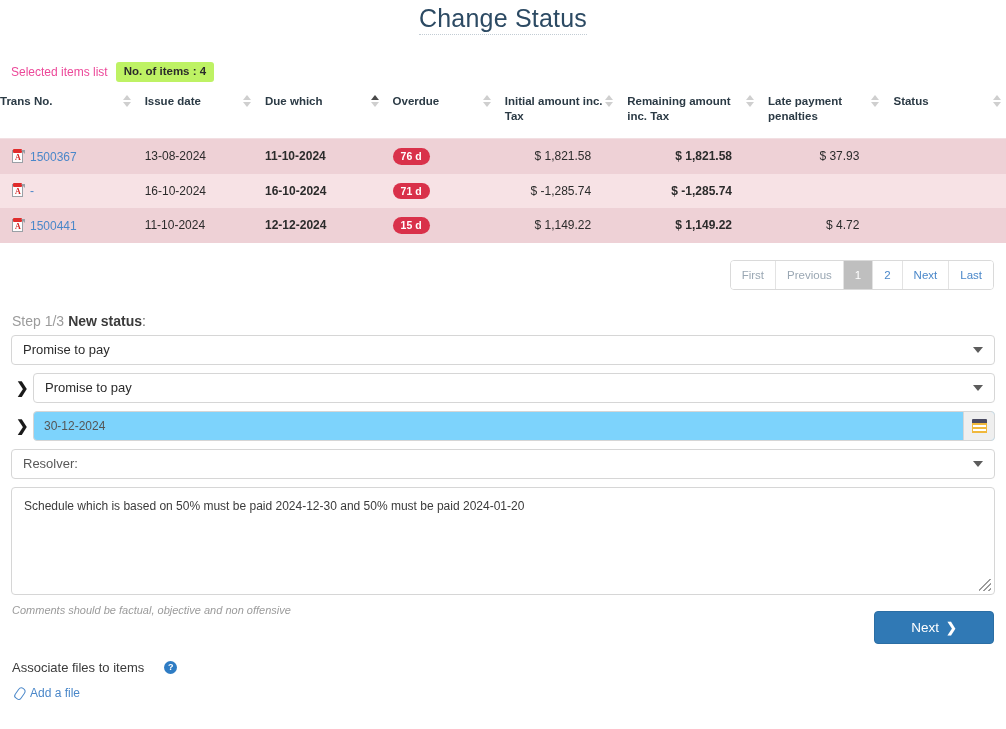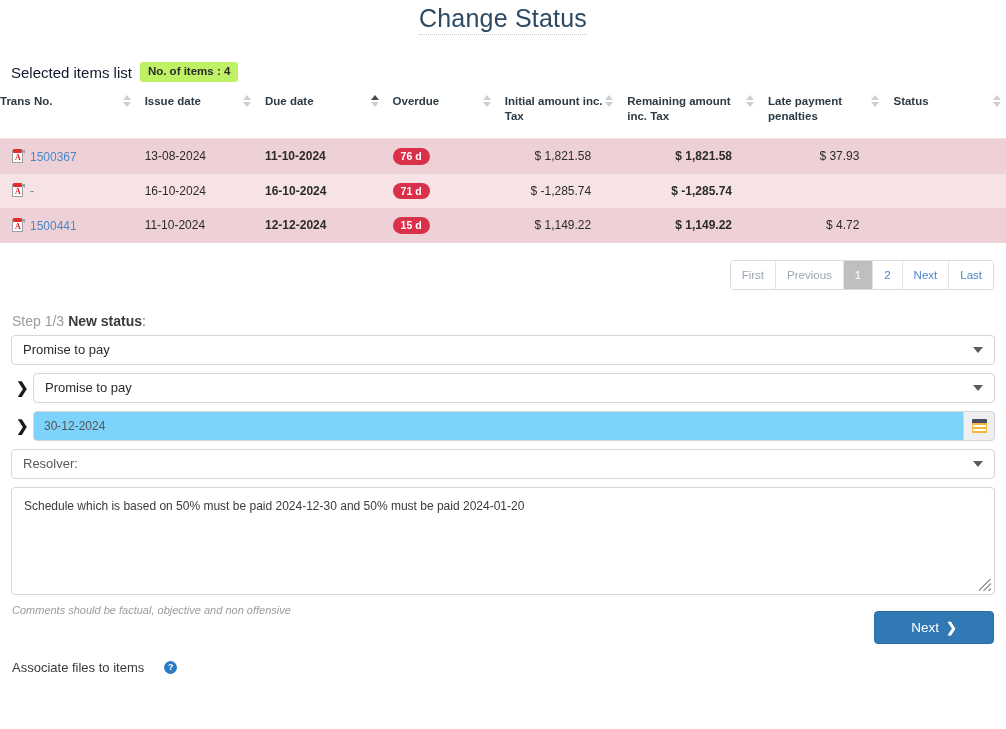--- a/index.html
+++ b/index.html
@@ -30,21 +30,21 @@
 
   
   .sel-head {
     display: flex;
     align-items: center;
     gap: 8px;
     padding: 0 0 0 11px;
     margin-top: 28px;
     height: 22px;
   }
-  .sel-head-label { font-size: 15px; color: #0f172a; }
+  .sel-head-label { font-size: 12px; color: #ec4899; }
   .badge-count {
     background: #bef264;
     color: #2b2b2b;
     font-size: 11.5px;
     font-weight: bold;
     border-radius: 3px;
     padding: 4px 8px 4px 8px;
     line-height: 1;
   }
 
@@ -279,21 +279,21 @@
               <i class="up"></i>
               <i class="down"></i>
             </span>
           <span class="hlabel">Issue date</span>
         </th>
         <th style="padding-left:12px">
           <span class="sorter">
               <i class="up"></i>
               <i class="down"></i>
             </span>
-          <span class="hlabel">Due date</span>
+          <span class="hlabel">Due which</span>
         </th>
         <th style="padding-left:12px">
           <span class="sorter asc">
               <i class="up"></i>
               <i class="down"></i>
             </span>
           <span class="hlabel">Overdue</span>
         </th>
         <th style="padding-left:12px">
           <span class="sorter">
@@ -426,19 +426,23 @@
   <div class="ta-wrap">
     <textarea class="comments" style="">Schedule which is based on 50% must be paid 2024-12-30 and 50% must be paid 2024-01-20</textarea>
     <span class="resize-grip"></span>
   </div>
   <div class="hint">Comments should be factual, objective and non offensive</div>
 
   <div class="assoc">
     <span>Associate files to items</span>
     <span class="help-dot">?</span>
   </div>
+  <div class="addfile">
+    <span class="clip"></span>
+    <span>Add a file</span>
+  </div>
 
   <div class="next-btn">
     <span>Next</span>
     <span class="arrow">❯</span>
   </div>
 
 </div>
 
 </body></html>

